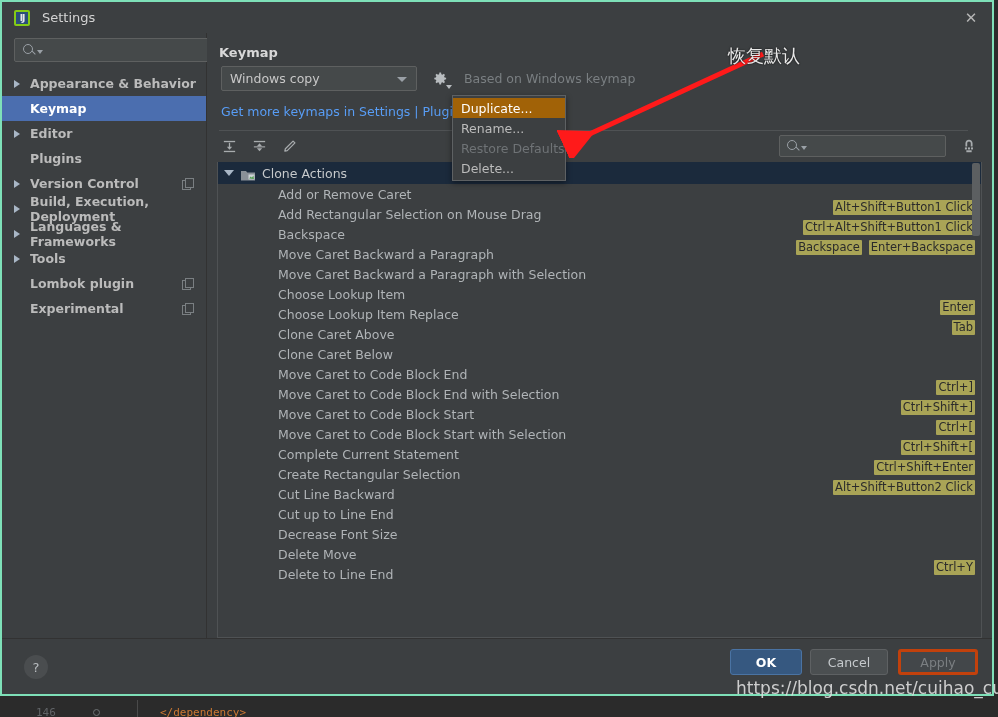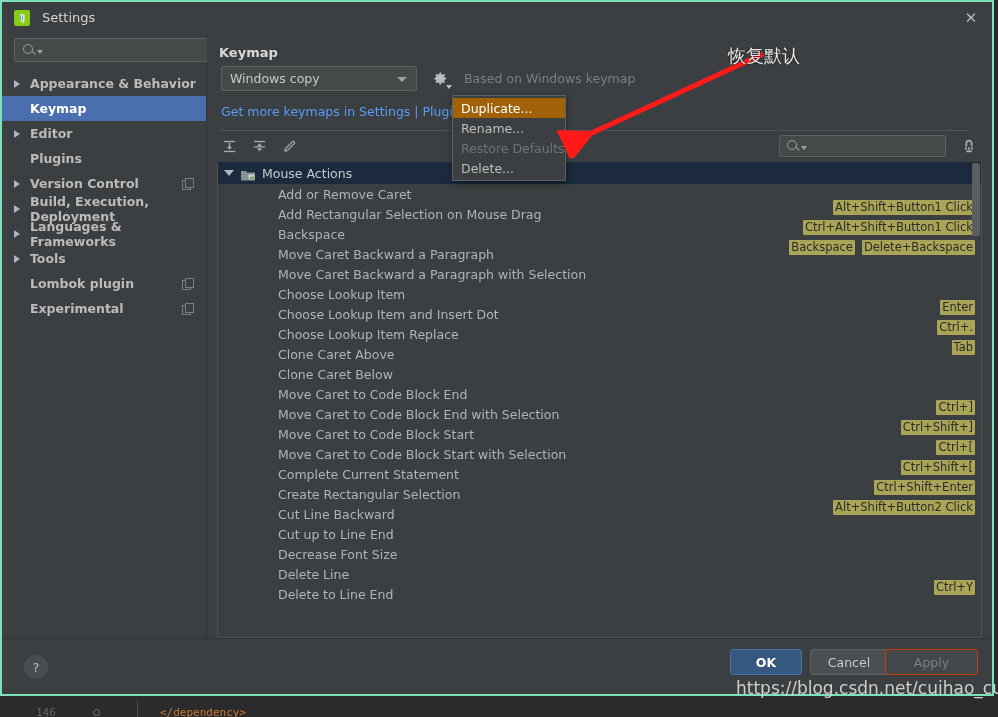--- a/index.html
+++ b/index.html
@@ -46,21 +46,21 @@
 
   
   #title-bar {
     height: 31px; flex: none; position: relative;
     background: #3c3f41;
     display: flex; align-items: center;
   }
   #app-icon {
     width: 16px; height: 16px; margin-left: 12px; flex: none;
     background: #2b4f7a;
-    border: 6px solid #84cc16;
+    border: 2px solid #84cc16;
     border-radius: 2px;
     color: #e8e8e8; font-size: 9px; font-weight: bold;
     display: flex; align-items: center; justify-content: center;
     letter-spacing: -1px;
   }
   #dialog-title {
     margin-left: 12px; font-size: 13px; color: #d4d4d4;
   }
   #close-button {
     position: absolute; right: 10px; top: 6px;
@@ -275,22 +275,22 @@
   #ok-button {
     right: 190px; width: 72px;
     background: #365880; border: 1px solid #4a73a3; color: #ffffff;
     font-weight: bold;
   }
   #cancel-button {
     right: 104px; width: 78px;
     background: #4b4f51; border: 1px solid #5e6163; color: #c5c9cc;
   }
   #apply-button {
-    right: 14px; width: 93px;
-    background: #43474a; border: 1px solid #c2410c; color: #7b7f82;
+    right: 14px; width: 80px;
+    background: #43474a; border: 3px solid #c2410c; color: #7b7f82;
   }
 
   
   #gear-menu {
     position: absolute; left: 450px; top: 93px;
     width: 114px;
     background: #3c3f41;
     border: 1px solid #5e6163;
     box-shadow: 0 2px 6px rgba(0,0,0,.45);
     z-index: 40;
@@ -494,62 +494,56 @@
       <div id="action-list-wrap">
         <div id="group-row">
           <span id="group-arrow"></span>
           <span id="group-folder">
             <svg width="16" height="13" viewBox="0 0 16 13" aria-hidden="true">
               <path d="M1 2 L6 2 L7.2 3.4 L15 3.4 L15 11.5 L1 11.5 Z" fill="#8a9097"></path>
               <path d="M8.5 5.5 L14.5 5.5 L14.5 10.5 L8.5 10.5 Z" fill="#ced3d6"></path>
               <path d="M9.2 9.6 L10.7 7.4 L11.9 8.8 L13.4 6.4 L13.9 9.9 Z" fill="#4d9a4d"></path>
             </svg>
           </span>
-          <span id="group-label">Mouse Actions</span>
+          <span id="group-label">Clone Actions</span>
         </div>
 
         <div id="action-rows">
             <div class="action-row">
               <span class="action-name">Add or Remove Caret</span>
               <span class="shortcuts">
                 <span class="kbd">Alt+Shift+Button1 Click</span>
               </span>
             </div>
             <div class="action-row">
               <span class="action-name">Add Rectangular Selection on Mouse Drag</span>
               <span class="shortcuts">
                 <span class="kbd">Ctrl+Alt+Shift+Button1 Click</span>
               </span>
             </div>
             <div class="action-row">
               <span class="action-name">Backspace</span>
               <span class="shortcuts">
                 <span class="kbd">Backspace</span>
-                <span class="kbd">Delete+Backspace</span>
+                <span class="kbd">Enter+Backspace</span>
               </span>
             </div>
             <div class="action-row">
               <span class="action-name">Move Caret Backward a Paragraph</span>
             </div>
             <div class="action-row">
               <span class="action-name">Move Caret Backward a Paragraph with Selection</span>
             </div>
             <div class="action-row">
               <span class="action-name">Choose Lookup Item</span>
               <span class="shortcuts">
                 <span class="kbd">Enter</span>
               </span>
             </div>
             <div class="action-row">
-              <span class="action-name">Choose Lookup Item and Insert Dot</span>
-              <span class="shortcuts">
-                <span class="kbd">Ctrl+.</span>
-              </span>
-            </div>
-            <div class="action-row">
               <span class="action-name">Choose Lookup Item Replace</span>
               <span class="shortcuts">
                 <span class="kbd">Tab</span>
               </span>
             </div>
             <div class="action-row">
               <span class="action-name">Clone Caret Above</span>
             </div>
             <div class="action-row">
               <span class="action-name">Clone Caret Below</span>
@@ -593,21 +587,21 @@
             <div class="action-row">
               <span class="action-name">Cut Line Backward</span>
             </div>
             <div class="action-row">
               <span class="action-name">Cut up to Line End</span>
             </div>
             <div class="action-row">
               <span class="action-name">Decrease Font Size</span>
             </div>
             <div class="action-row">
-              <span class="action-name">Delete Line</span>
+              <span class="action-name">Delete Move</span>
               <span class="shortcuts">
                 <span class="kbd">Ctrl+Y</span>
               </span>
             </div>
             <div class="action-row">
               <span class="action-name">Delete to Line End</span>
             </div>
           </div>
 
         <div id="list-scrollbar-track">

